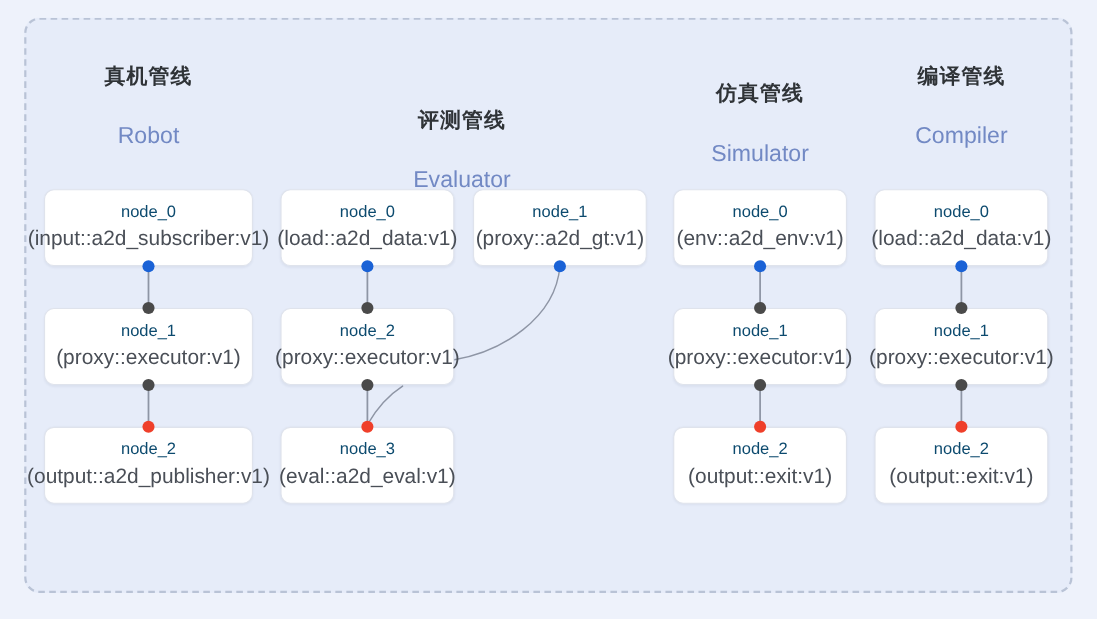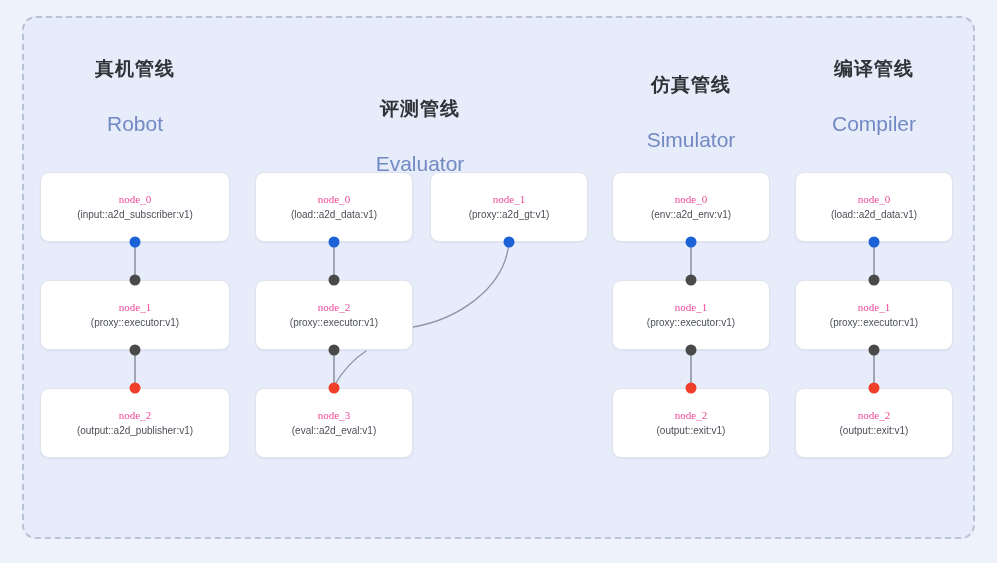--- a/index.html
+++ b/index.html
@@ -66,27 +66,26 @@
     border: 1px solid #dfe3ec;
     border-radius: 9px;
     box-shadow: 0 1px 2px rgba(40,55,90,0.06);
     display: flex;
     flex-direction: column;
     align-items: center;
     justify-content: center;
     z-index: 3;
   }
   .node-name {
-    font-size: 11px;
-    color: #ec4899;
+    font-size: 15px;
+    color: #0c4a6e;
     line-height: 1.45;
-    font-family: Liberation Serif, serif;
   }
   .node-type {
-    font-size: 10px;
+    font-size: 19px;
     color: #4a4f57;
     line-height: 1.45;
   }
 
   
   .port {
     position: absolute;
     width: 11px;
     height: 11px;
     border-radius: 50%;

